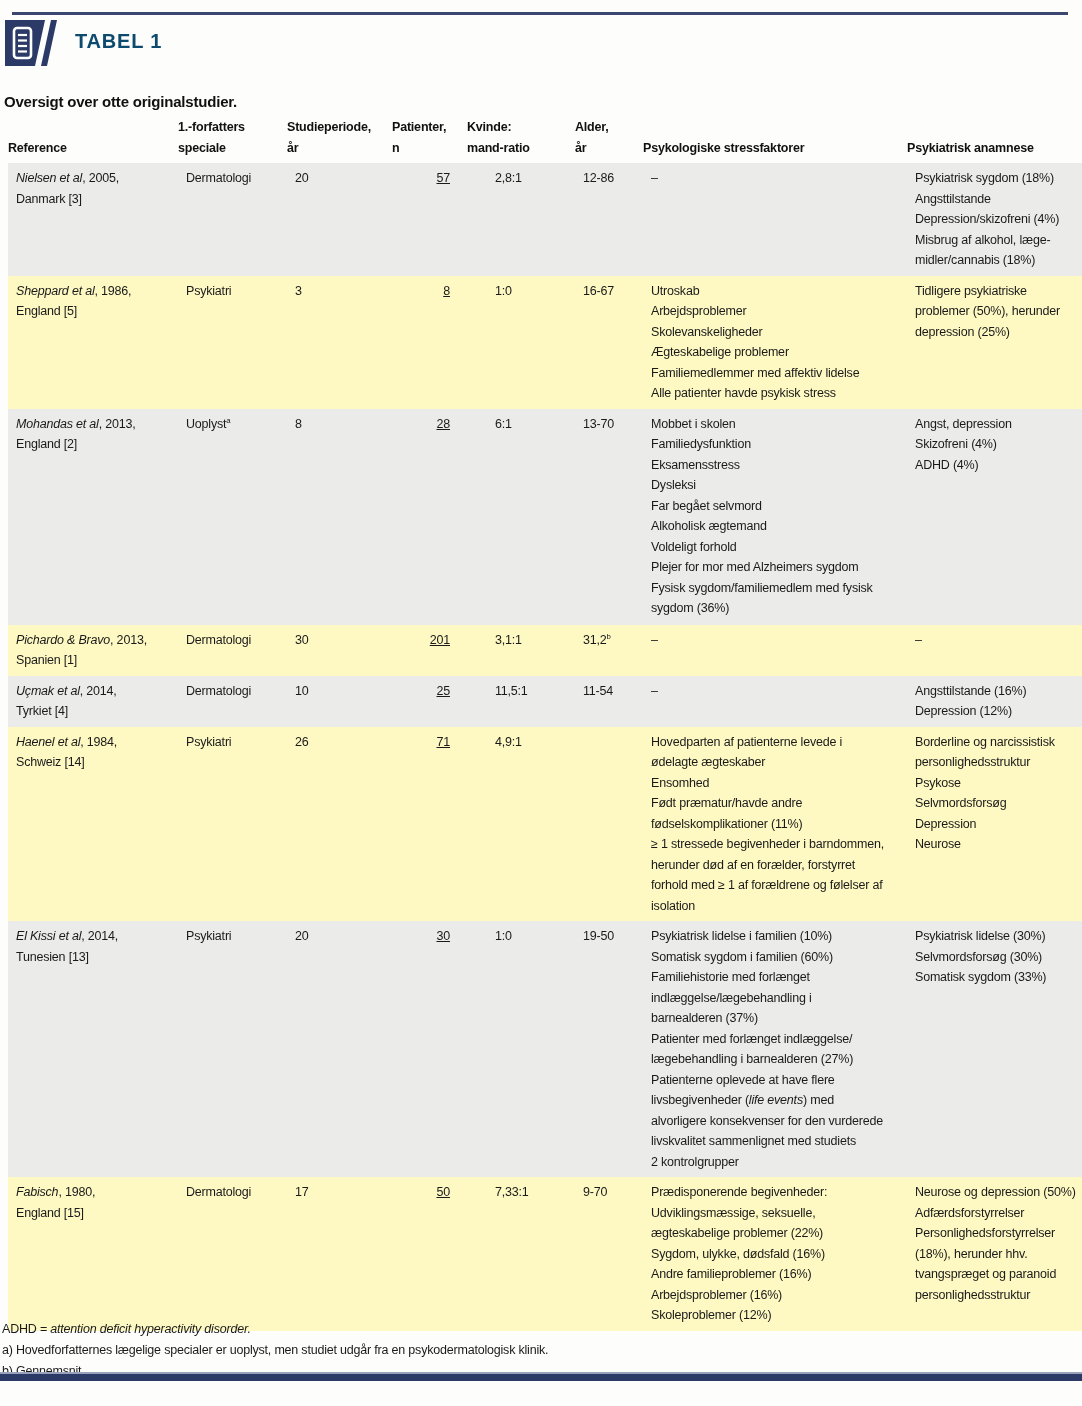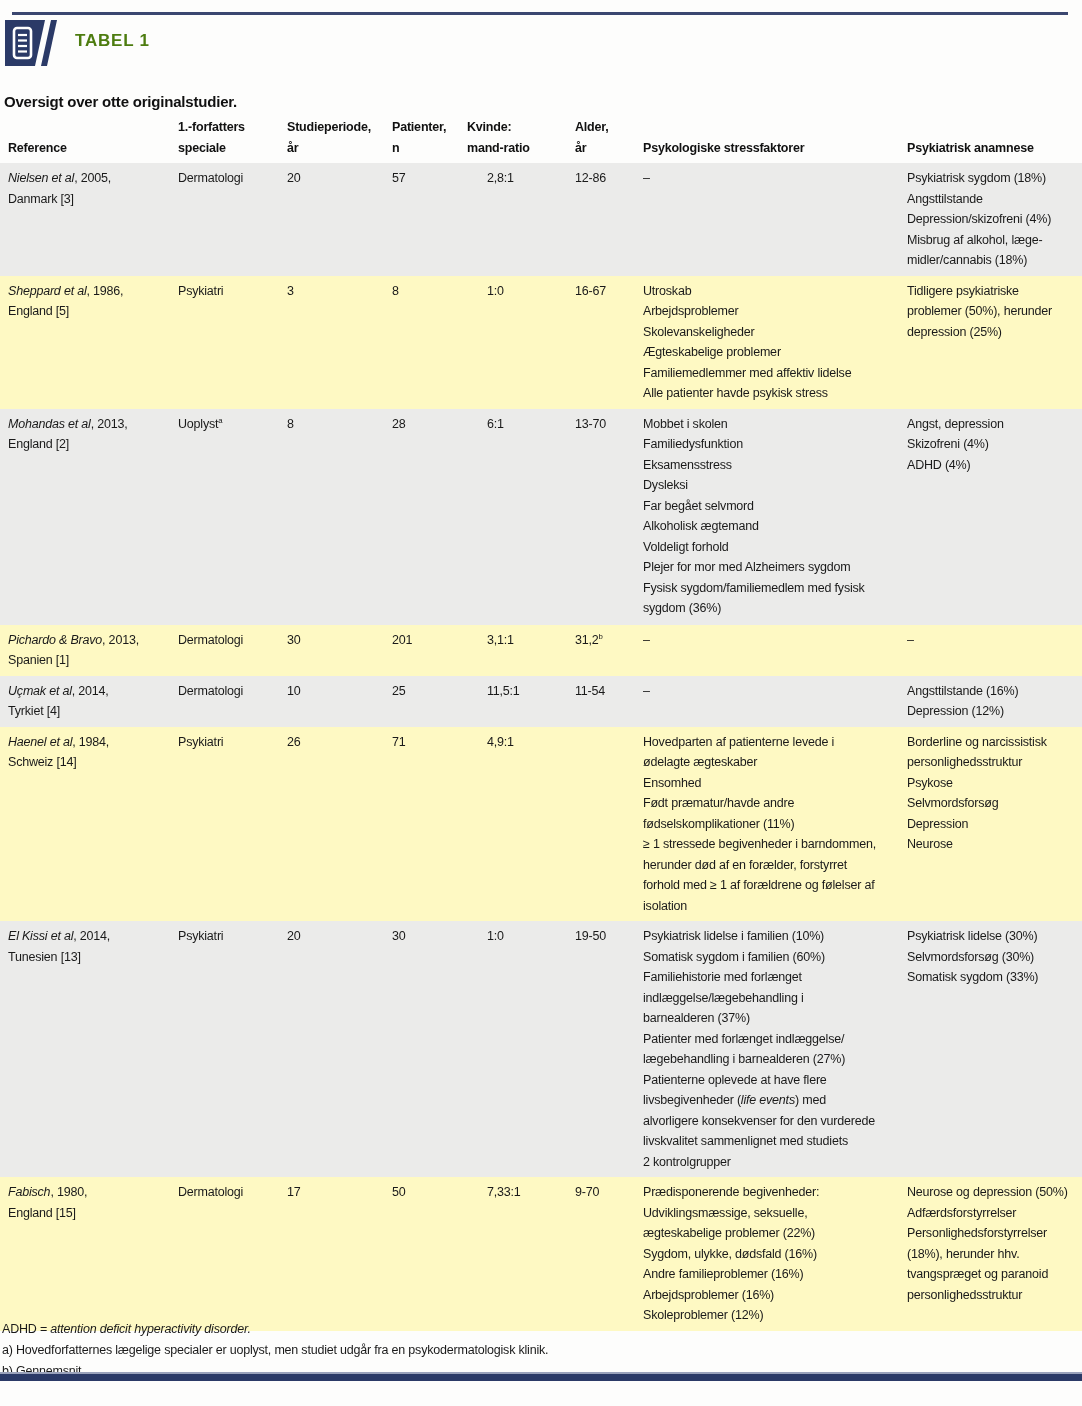--- a/index.html
+++ b/index.html
@@ -7,39 +7,39 @@
     width:1082px;height:1406px;position:relative;
     background:#fdfdfc;color:#1a1a1a;
     font-family:"Liberation Sans","DejaVu Sans",sans-serif;
     font-size:12.5px;line-height:20.5px;letter-spacing:-0.2px;
     overflow:hidden;
   }
   .top-rule{position:absolute;top:12px;left:12px;right:14px;height:3px;background:#3b4770;}
   .header-block{position:absolute;top:20px;left:5px;display:flex;align-items:center;gap:12px;}
   .badge{width:58px;height:46px;}
   .tabel-title{
-    color:#4d7c0f;font-weight:bold;font-size:17px;letter-spacing:0.8px;
+    color:#0c4a6e;font-weight:bold;font-size:20px;letter-spacing:0.8px;
     padding-bottom:4px;
   }
   .subtitle{position:absolute;top:92px;left:4px;font-weight:600;font-size:15px;color:#111;}
   .table{position:absolute;top:112px;left:0;right:0;}
   .row{display:grid;grid-template-columns:170px 107px 113px 70px 110px 70px 265px 1fr;}
   .row.head-row .cell{
     font-weight:bold;color:#111;white-space:pre-line;
     display:flex;align-items:flex-end;padding-bottom:5px;min-height:43px;
   }
-  .row.body-row{min-height:40px;}
+  .row.body-row{min-height:40px;margin-left:8px;}
   .row.shade-gray{background:#ebebea;}
   .row.shade-light{background:#fef9c3;}
   .cell{padding:5px 8px 5px 0;box-sizing:border-box;}
   .c-ref{padding-left:8px;}
   .c-spec{padding-left:8px;}
   .c-per{padding-left:10px;}
   .c-pat{padding-left:2px;}
-  .body-row .c-pat{text-align:left;padding-right:18px;}
+  .body-row .c-pat{text-align:right;padding-right:18px;text-decoration:underline;}
   .c-ratio{padding-left:7px;}
   .body-row .c-ratio{padding-left:27px;}
   .c-alder{padding-left:5px;}
   .c-stress{padding-left:3px;}
   .c-anam{padding-left:2px;padding-right:21px;}
   .line{white-space:nowrap;}
   sup{font-size:0.62em;line-height:0;vertical-align:super;letter-spacing:0;}
   .footnotes{position:absolute;left:2px;right:8px;}
   .footnote{line-height:21px;font-size:12.5px;white-space:nowrap;}
   .bottom-rule{position:absolute;left:0;right:0;top:1372px;height:9px;

